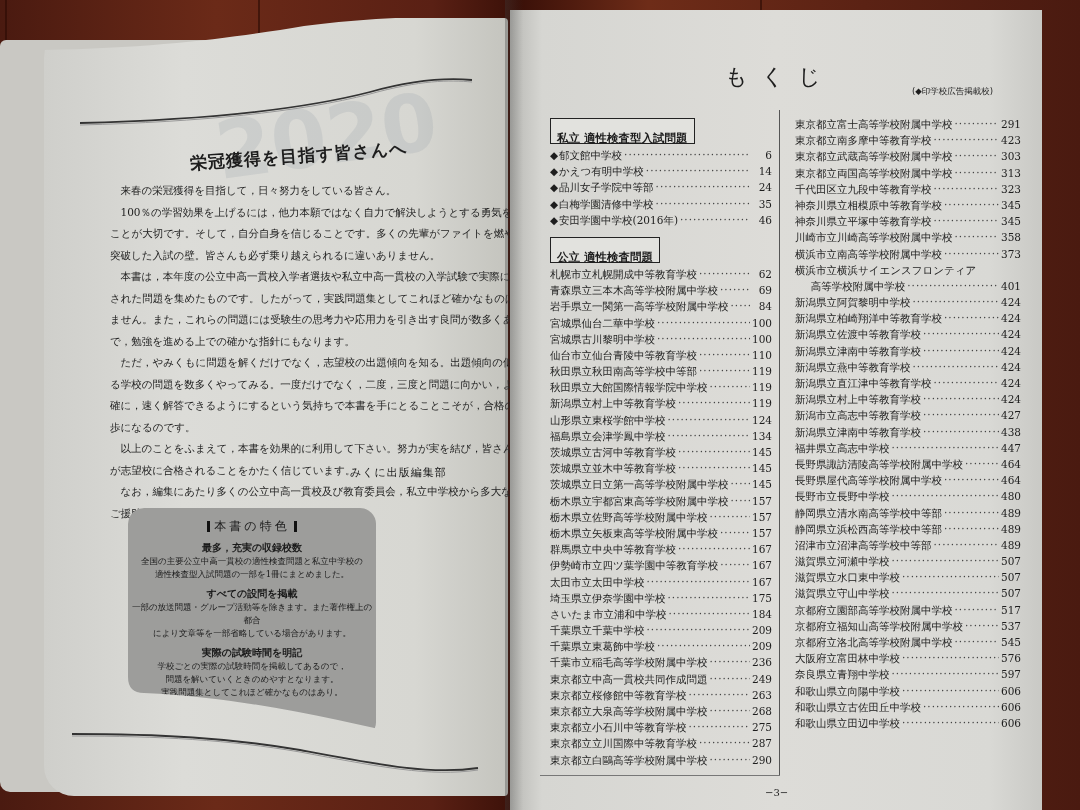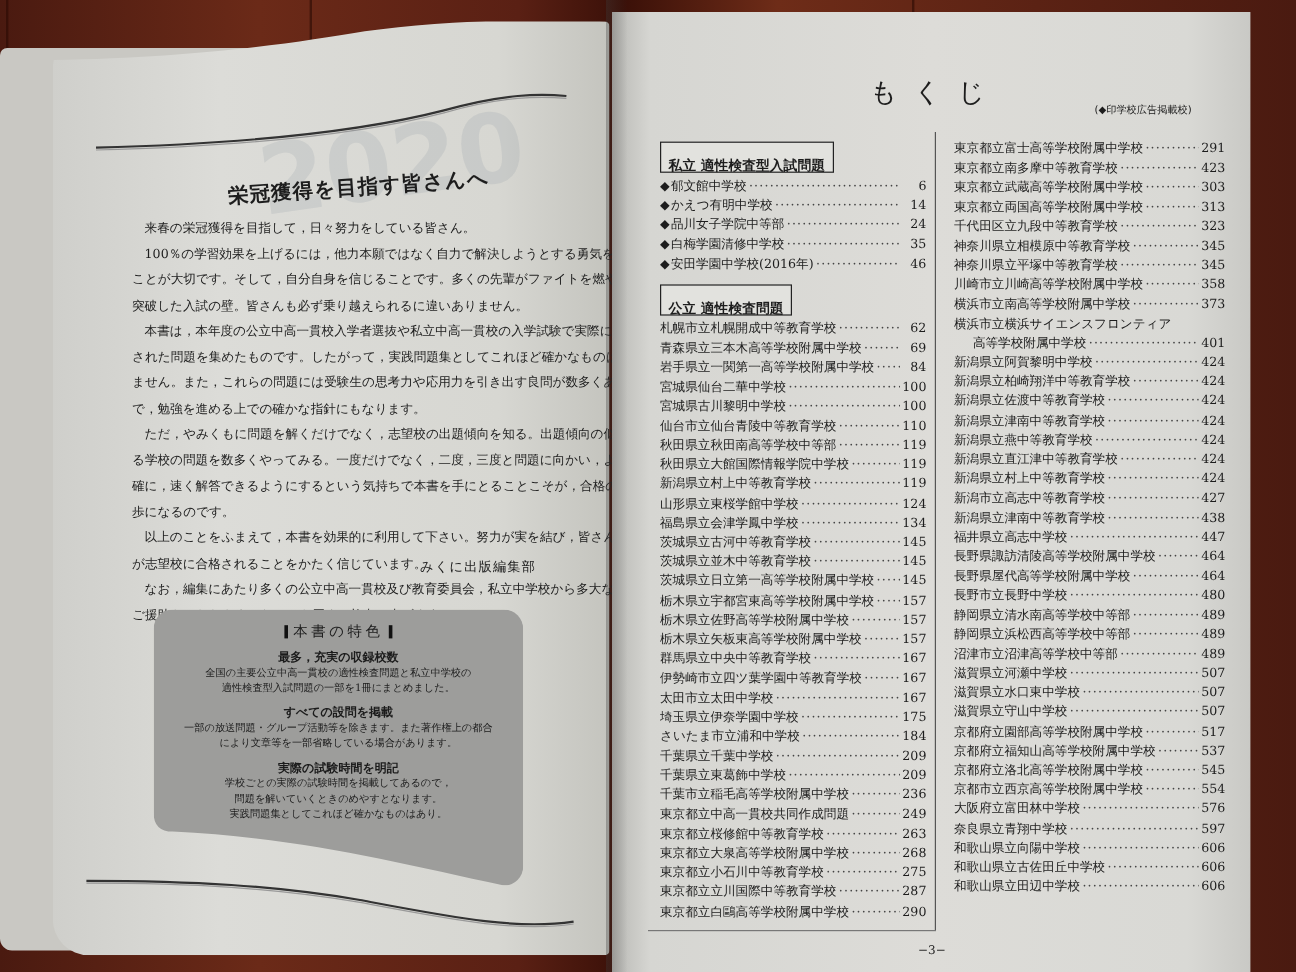--- a/index.html
+++ b/index.html
@@ -38,21 +38,21 @@
   }
   .intro {
     position: absolute; left: 110px; top: 180px; width: 355px;
     font-size: 10.5px; line-height: 21.5px; text-align: justify;
   }
   .intro .line { display: block; white-space: nowrap; }
   .signature {
     position: absolute; left: 350px; top: 465px; font-size: 11px; letter-spacing: 1px;
   }
   .feature-box {
-    position: absolute; left: 128px; top: 508px; width: 308px; height: 230px;
+    position: absolute; left: 128px; top: 508px; width: 248px; height: 230px;
     background: #9d9d9b;
     border-radius: 16px 16px 16px 16px;
     clip-path: path('M 16 0 L 292 0 Q 308 0 308 16 L 308 214 Q 308 230 292 230 C 200 210, 120 190, 16 185 Q 0 185 0 169 L 0 16 Q 0 0 16 0 Z');
     text-align: center; color: #1b1b1b;
   }
   .feature-title { margin-top: 10px; font-size: 12px; letter-spacing: 3px; }
   .feature-title .bar { display: inline-block; width: 3px; height: 11px; background: #111; vertical-align: middle; margin: 0 4px; }
   .feature-item { margin-top: 6px; }
   .feature-item h4 { font-size: 10px; font-weight: bold; }
   .feature-item .desc { font-size: 8.5px; line-height: 13px; }
@@ -506,25 +506,20 @@
       <span class="name"><span>京都府立福知山高等学校附属中学校</span></span>
       <span class="dots"></span>
       <span class="pg">537</span>
     </div>
     <div class="entry">
       <span class="name"><span>京都府立洛北高等学校附属中学校</span></span>
       <span class="dots"></span>
       <span class="pg">545</span>
     </div>
     <div class="entry">
-      <span class="name"><span>京都市立西京高等学校附属中学校</span></span>
-      <span class="dots"></span>
-      <span class="pg">554</span>
-    </div>
-    <div class="entry">
       <span class="name"><span>大阪府立富田林中学校</span></span>
       <span class="dots"></span>
       <span class="pg">576</span>
     </div>
     <div class="entry">
       <span class="name"><span>奈良県立青翔中学校</span></span>
       <span class="dots"></span>
       <span class="pg">597</span>
     </div>
     <div class="entry">

